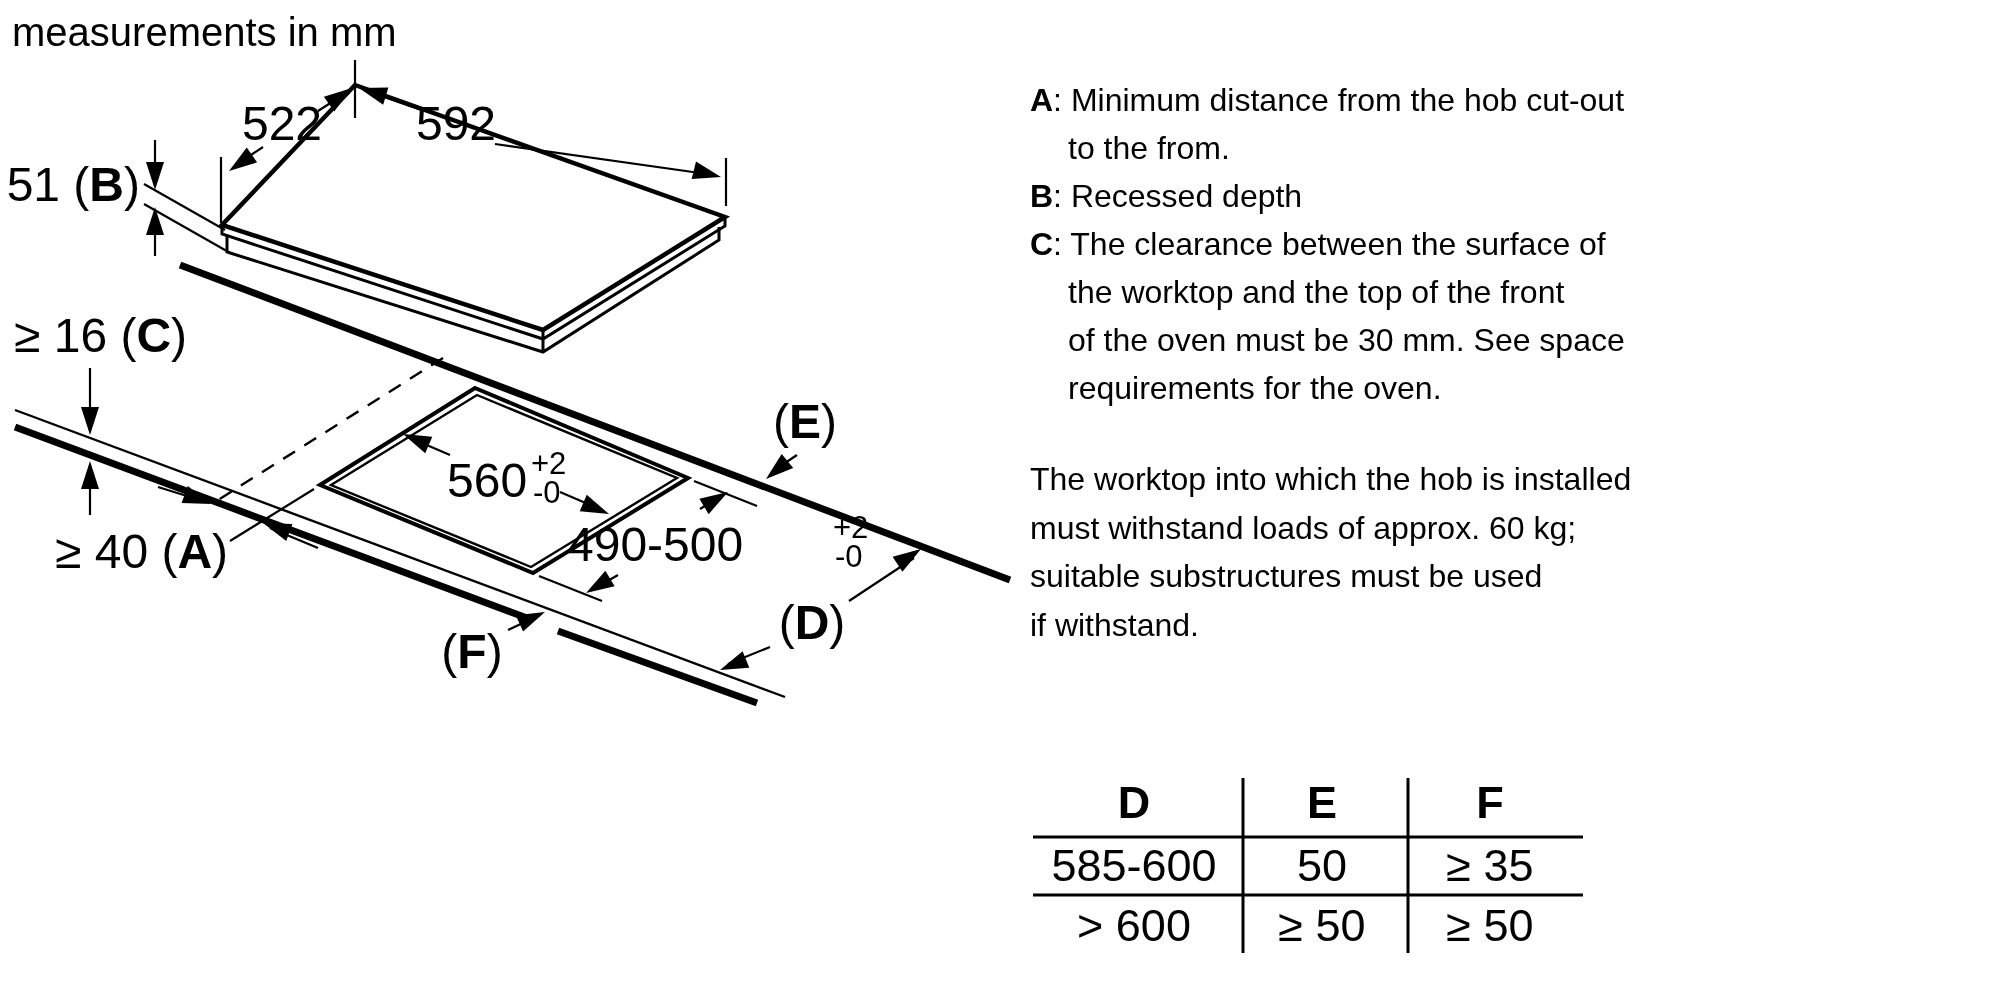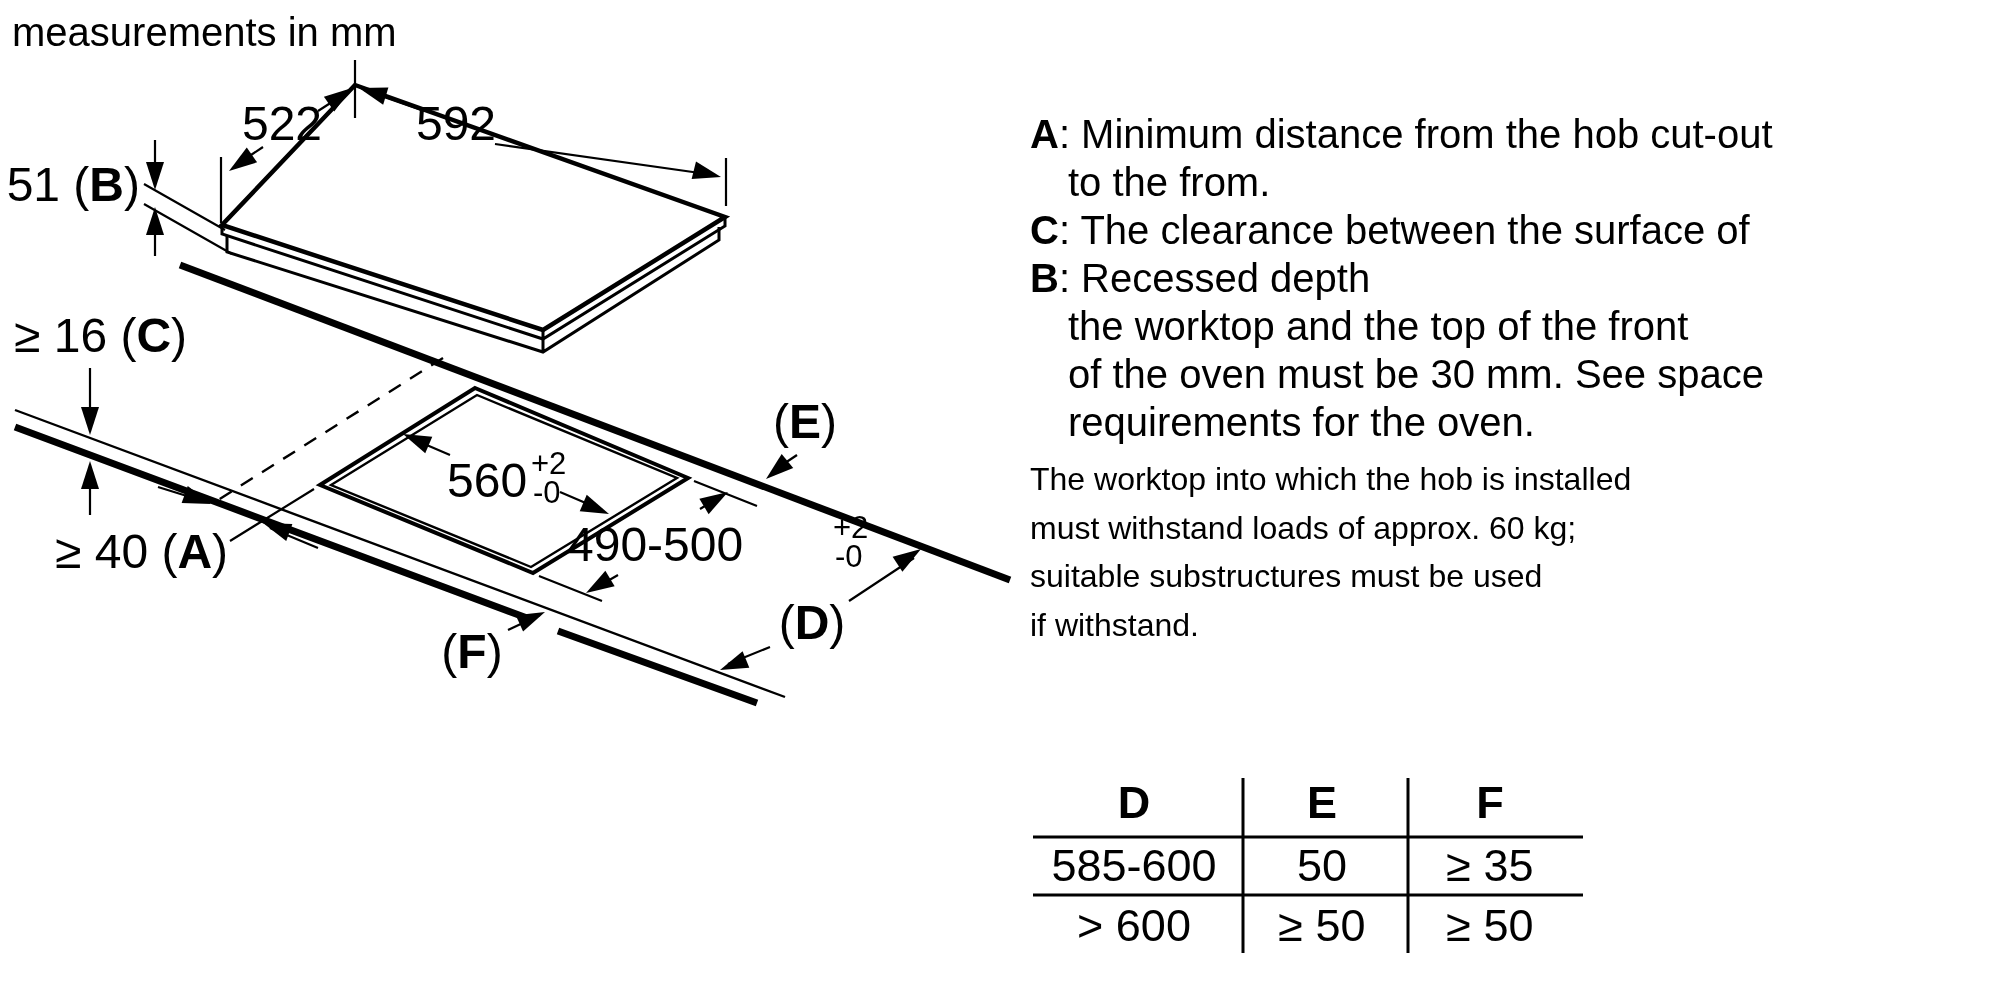--- a/index.html
+++ b/index.html
@@ -6,21 +6,21 @@
   body{
     width:2000px;height:1000px;background:#ffffff;position:relative;
     font-family:"Liberation Sans", sans-serif;color:#000;overflow:hidden;
   }
   #title{
     position:absolute;left:12px;top:10px;font-size:40px;letter-spacing:0px;
     white-space:nowrap;
   }
   #diagram-svg{position:absolute;left:0;top:0;}
   .legend{
-    position:absolute;left:1030px;top:76px;font-size:40px;line-height:48px;margin-top:34px;
+    position:absolute;left:1030px;top:76px;font-size:32px;line-height:48px;
   }
   .legend .line{white-space:nowrap;}
   .legend .line.cont{margin-left:38px;}
   .legend b{font-weight:bold;}
   .note{
     position:absolute;left:1030px;top:455px;font-size:32px;line-height:48.5px;
   }
   .note .line{white-space:nowrap;}
   svg text{fill:#000;}
 </style>
@@ -142,22 +142,22 @@
     <text x="1490" y="881" font-size="45" text-anchor="middle">≥ 35</text>
     <text x="1134" y="941" font-size="45" text-anchor="middle">&gt; 600</text>
     <text x="1322" y="941" font-size="45" text-anchor="middle">≥ 50</text>
     <text x="1490" y="941" font-size="45" text-anchor="middle">≥ 50</text>
   </g>
 </svg>
 
 <div class="legend">
   <div class="line"><b>A</b><span>: Minimum distance from the hob cut-out</span></div>
   <div class="line cont"><span>to the from.</span></div>
+  <div class="line"><b>B</b><span>: Recessed depth</span></div>
   <div class="line"><b>C</b><span>: The clearance between the surface of</span></div>
-  <div class="line"><b>B</b><span>: Recessed depth</span></div>
   <div class="line cont"><span>the worktop and the top of the front</span></div>
   <div class="line cont"><span>of the oven must be 30 mm. See space</span></div>
   <div class="line cont"><span>requirements for the oven.</span></div>
 </div>
 
 <div class="note">
   <div class="line">The worktop into which the hob is installed</div>
   <div class="line">must withstand loads of approx. 60 kg;</div>
   <div class="line">suitable substructures must be used</div>
   <div class="line">if withstand.</div>

